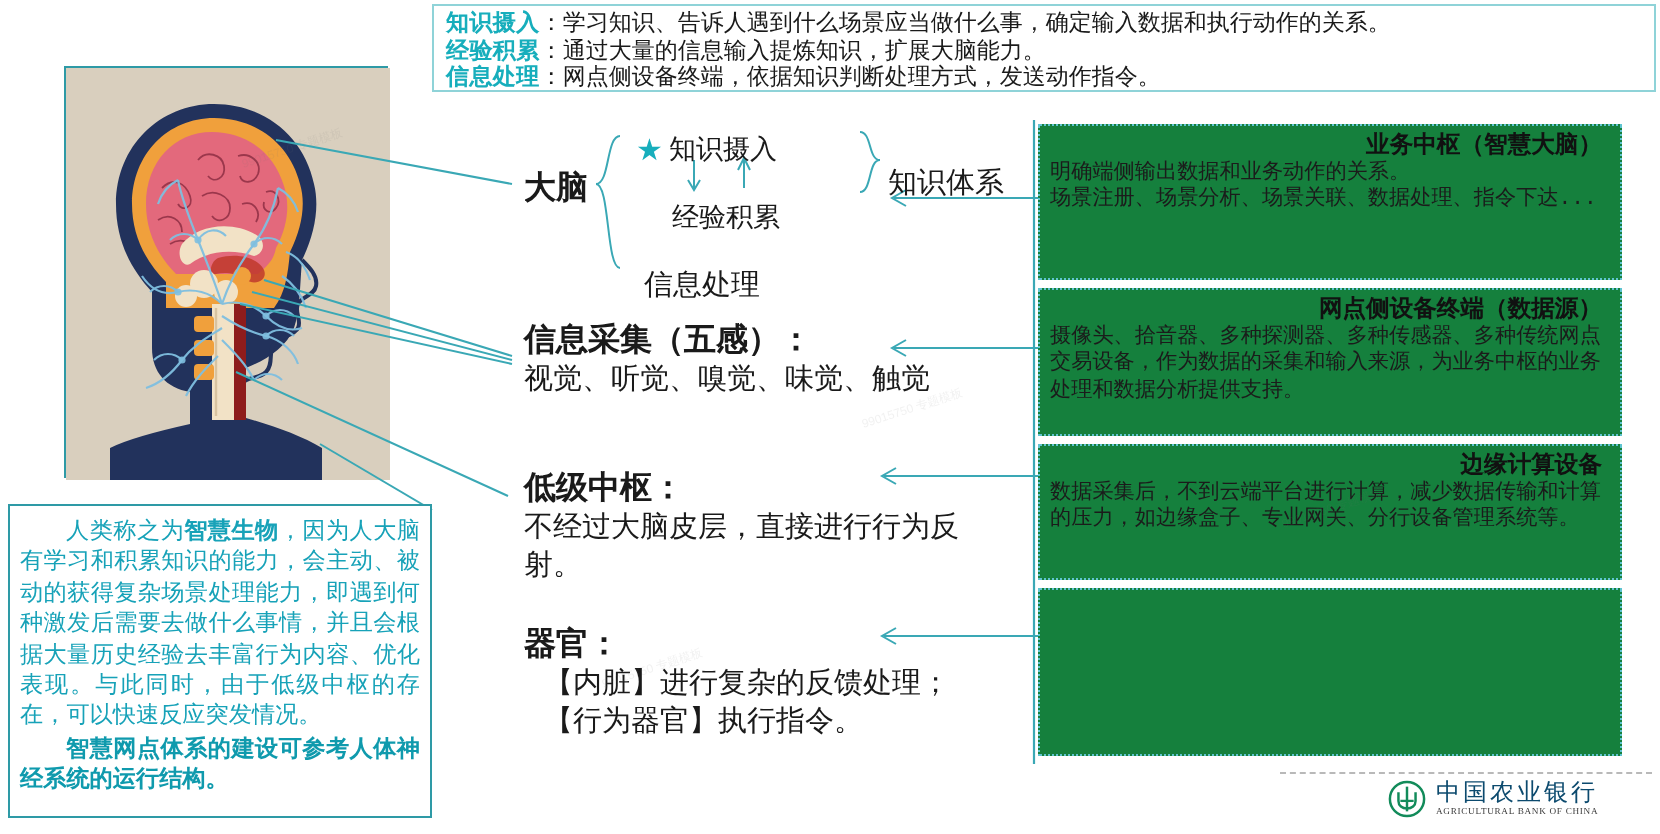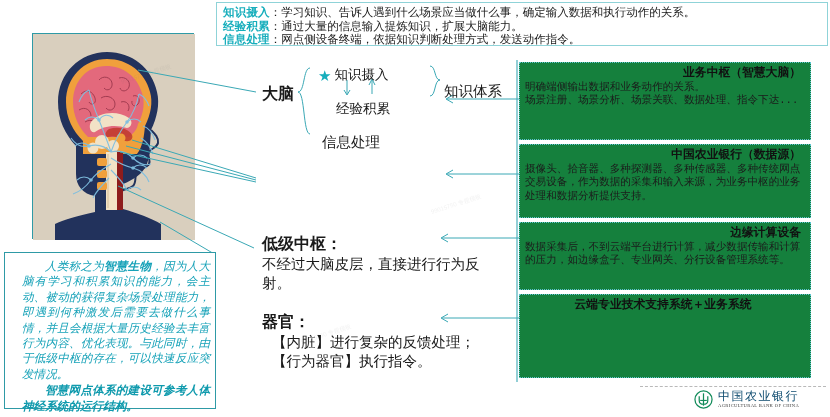--- a/index.html
+++ b/index.html
@@ -76,22 +76,21 @@
   #rbox1 { top: 62px;  height: 78px; }
   #rbox2 { top: 144px; height: 74px; }
   #rbox3 { top: 222px; height: 68px; }
   #rbox4 { top: 294px; height: 84px; }
 
   
   #para {
     left: 4px; top: 252px; width: 212px; height: 157px;
     border: 1.3px solid #2e9aa6;
     background: #ffffff;
-    padding: 5px 5px 0 17px;
-    font-style: italic;
+    padding: 5px 5px 0 5px;
   }
   #para p {
     font-size: 11.6px; line-height: 15.4px; color:#17a2b8;
     text-align: justify; text-indent: 0;
   }
   #para .ind { text-indent: 23px; }
   #para b { font-weight: bold; color:#17a2b8; }
   #para .concl { font-weight: bold; color:#0f9aad; text-indent: 23px; display:block; margin-top:1px;}
 
   
@@ -284,47 +283,50 @@
     </div>
     <div class="bi" style="margin-top:15px;margin-left:4px;font-size:14.5px;">
       <span>信息处理</span>
     </div>
   </div>
 
   <div id="kx">
     <span>知识体系</span>
   </div>
 
+  <div id="mid-sense" class="midblock">
+    <div class="midhead">信息采集（五感）：</div>
+    <div class="midbody">视觉、听觉、嗅觉、味觉、触觉</div>
+  </div>
 
   <div id="mid-low" class="midblock">
     <div class="midhead">低级中枢：</div>
     <div class="midbody">不经过大脑皮层，直接进行行为反射。</div>
   </div>
 
   <div id="mid-organ" class="midblock">
     <div class="midhead">器官：</div>
     <div class="midbody" style="padding-left:10px;">【内脏】进行复杂的反馈处理；</div>
     <div class="midbody" style="padding-left:10px;">【行为器官】执行指令。</div>
   </div>
 
   <div id="rbox1" class="rbox">
     <div class="rtitle">业务中枢（智慧大脑）</div>
     <div class="rbody" style="white-space:pre-wrap;">明确端侧输出数据和业务动作的关系。
 场景注册、场景分析、场景关联、数据处理、指令下达...</div>
   </div>
   <div id="rbox2" class="rbox">
-    <div class="rtitle">中国农业银行（数据源）</div>
+    <div class="rtitle">网点侧设备终端（数据源）</div>
     <div class="rbody" style="white-space:pre-wrap;">摄像头、拾音器、多种探测器、多种传感器、多种传统网点交易设备，作为数据的采集和输入来源，为业务中枢的业务处理和数据分析提供支持。</div>
   </div>
   <div id="rbox3" class="rbox">
     <div class="rtitle">边缘计算设备</div>
     <div class="rbody" style="white-space:pre-wrap;">数据采集后，不到云端平台进行计算，减少数据传输和计算的压力，如边缘盒子、专业网关、分行设备管理系统等。</div>
   </div>
   <div id="rbox4" class="rbox">
-    <div class="rtitle" style="text-align:center;">云端专业技术支持系统＋业务系统</div>
   </div>
 
   <div id="para" class="abs">
     <p class="ind"><span>人类称之为</span><b>智慧生物</b><span>，因为人大脑有学习和积累知识的能力，会主动、被动的获得复杂场景处理能力，即遇到何种激发后需要去做什么事情，并且会根据大量历史经验去丰富行为内容、优化表现。与此同时，由于低级中枢的存在，可以快速反应突发情况。</span></p>
     <p class="concl">智慧网点体系的建设可参考人体神经系统的运行结构。</p>
   </div>
 
   <div id="footer-rule" class="abs"></div>
   <div id="logo" class="abs">
     <svg id="logo-mark" viewBox="0 0 40 40" xmlns="http://www.w3.org/2000/svg">

